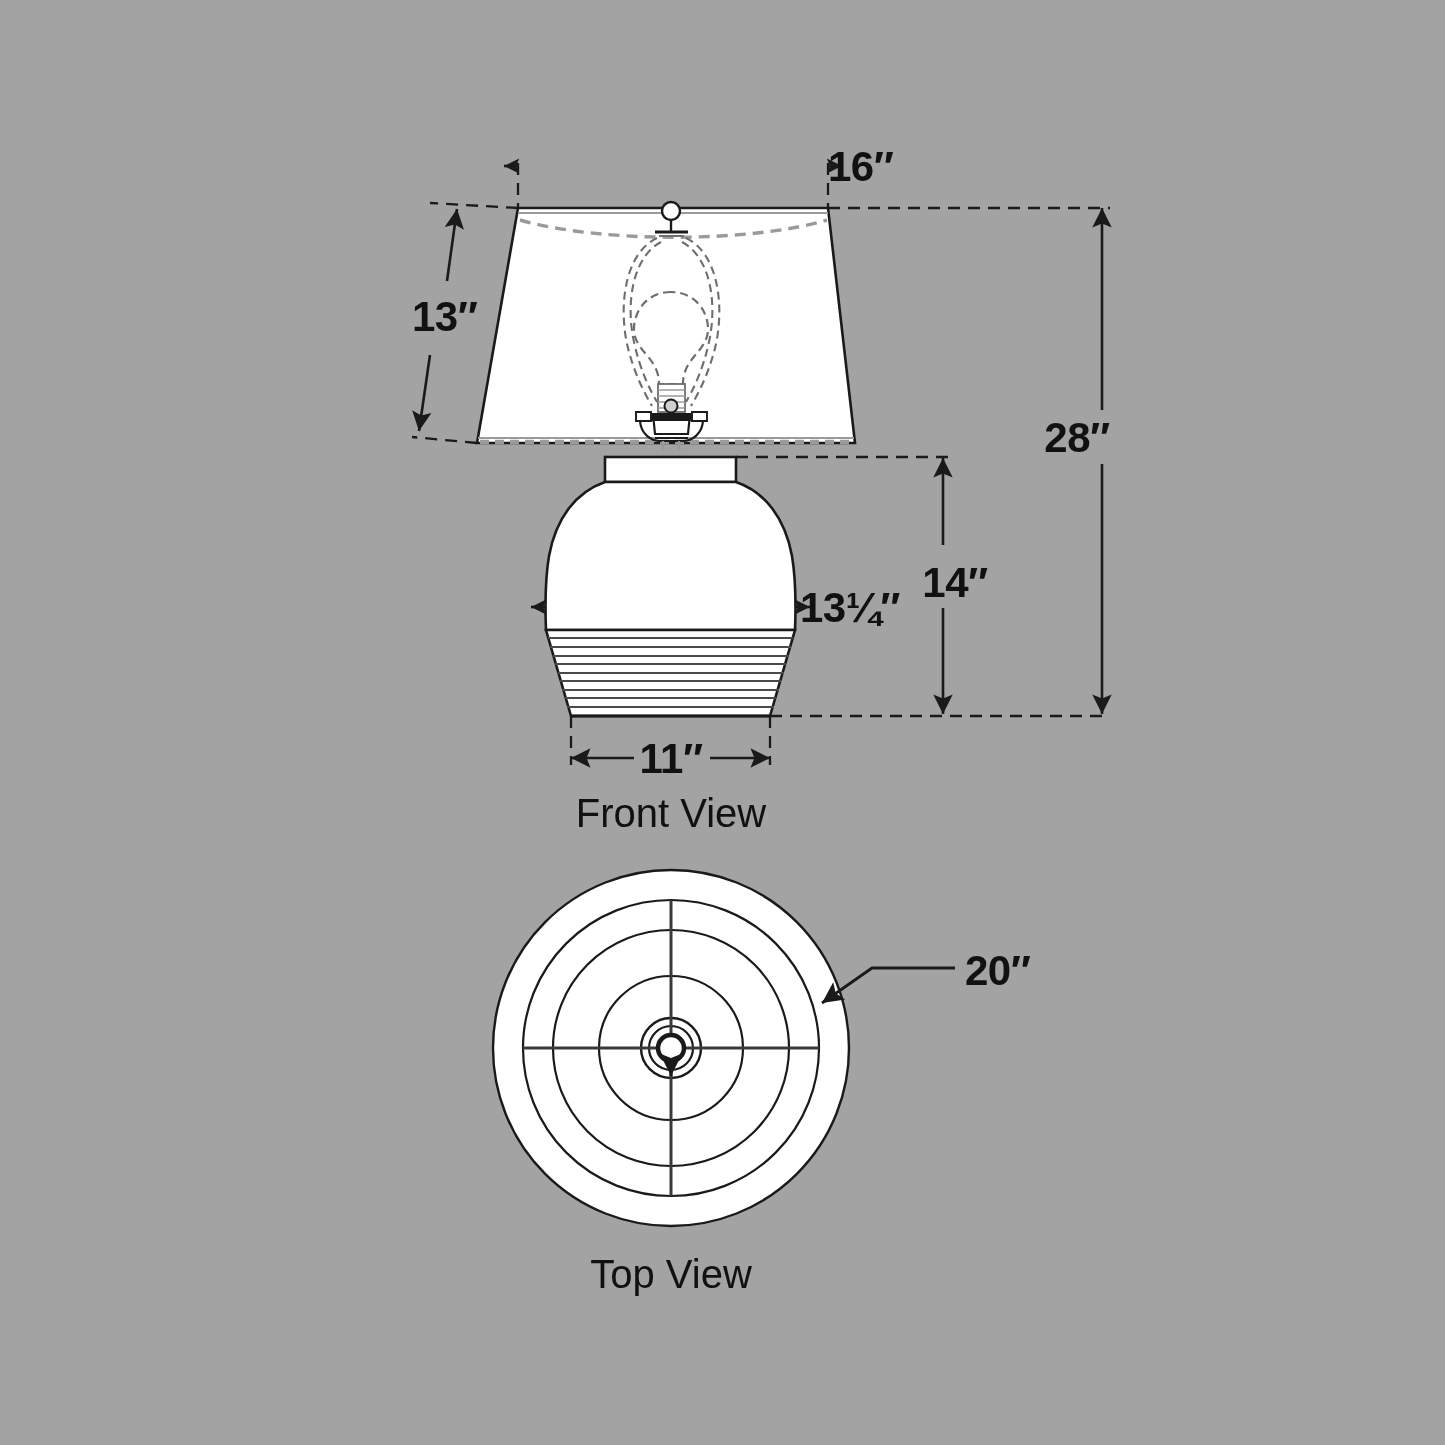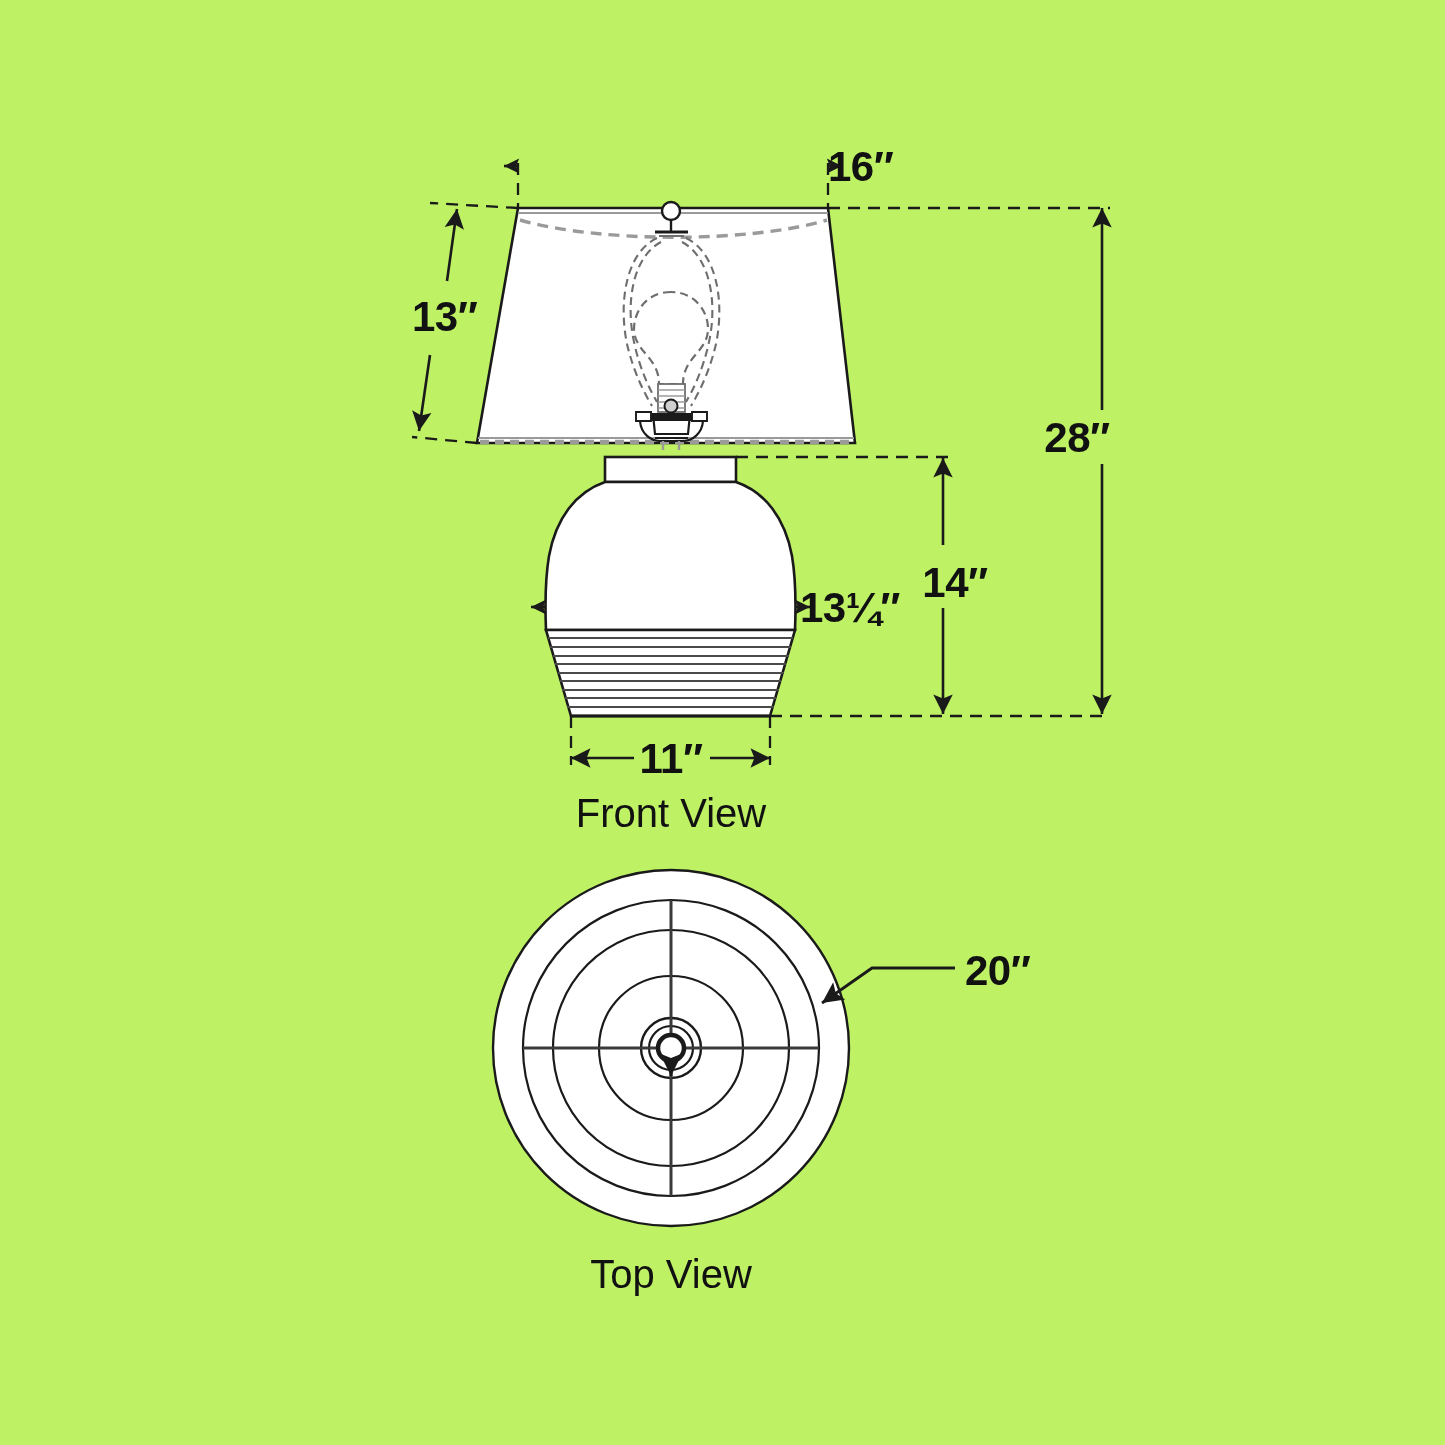--- a/index.html
+++ b/index.html
@@ -11,21 +11,21 @@
   body {
     font-family: "Liberation Sans", sans-serif;
     width: 1445px;
     height: 1445px;
     overflow: hidden;
   }
   #drawing-root {
     position: relative;
     width: 1445px;
     height: 1445px;
-    background: #bef264;
+    background: #a3a3a3;
   }
   svg.drawing-canvas {
     position: absolute;
     top: 0;
     left: 0;
     width: 1445px;
     height: 1445px;
     display: block;
   }
   .dim-text {

